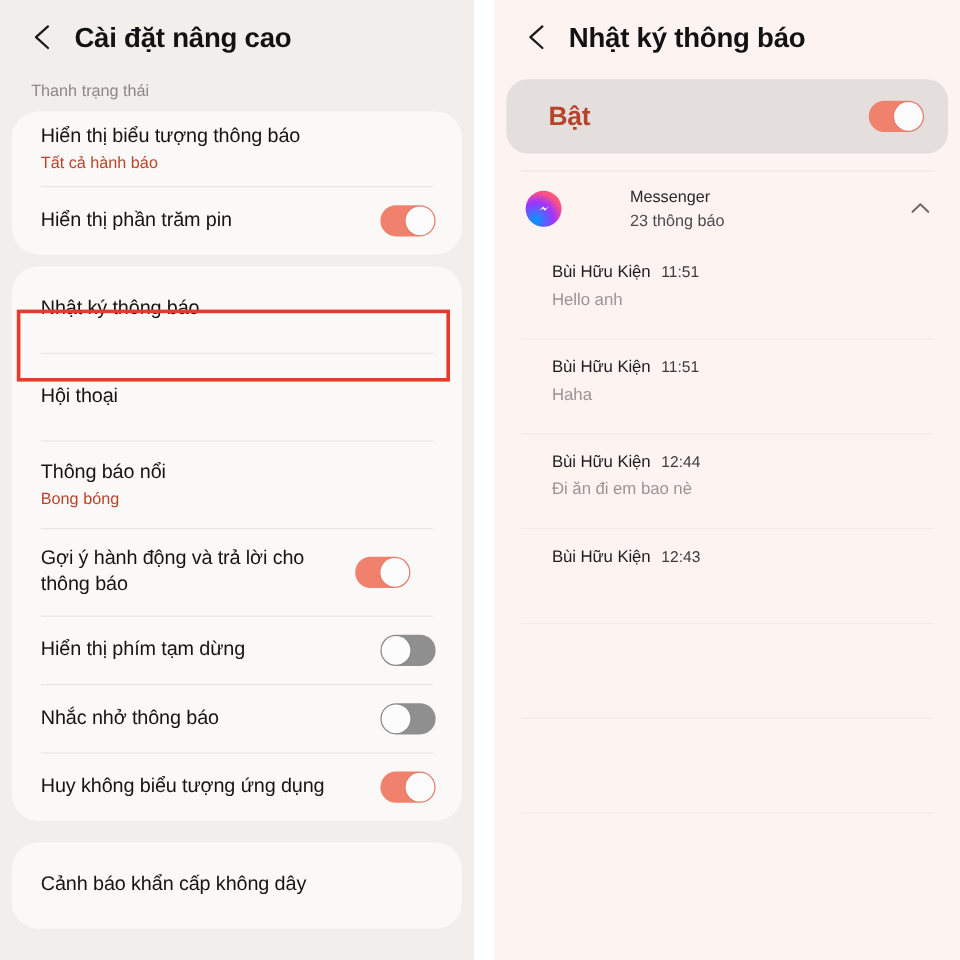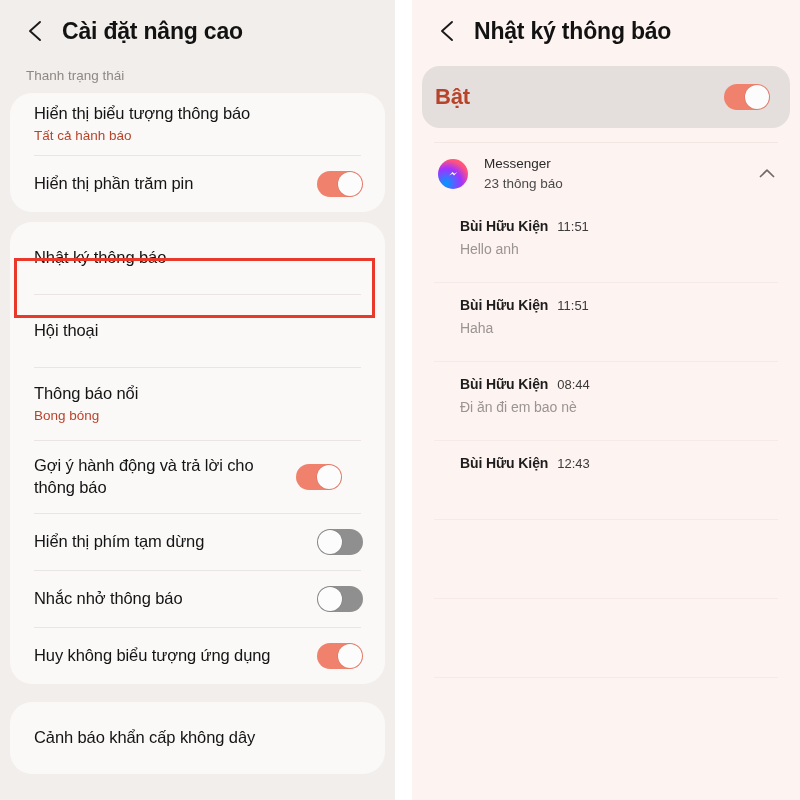--- a/index.html
+++ b/index.html
@@ -95,55 +95,56 @@
     width: 388px; height: 800px;
     background: #fdf3f1;
     overflow: hidden;
   }
   .pill-row {
     margin: 4px 10px 0 10px;
     height: 62px;
     background: #e4dedc;
     border-radius: 18px;
     display: flex; align-items: center;
-    padding: 0 20px 0 13px;
+    padding: 0 20px 0 35px;
   }
   .pill-label {
     flex: 1 1 auto;
     font-size: 22px; font-weight: 700; color: #b8432b;
     letter-spacing: -0.2px;
   }
   .thin-divider {
     height: 1px; background: #f3e6e3;
     margin: 14px 22px 0 22px;
   }
   .app-row {
     display: flex; align-items: center;
     padding: 12px 22px 12px 26px;
     min-height: 60px;
+    gap: 41px;
   }
   .app-icon {
     width: 30px; height: 30px; border-radius: 50%;
     flex: 0 0 auto; margin-right: 16px;
     background: radial-gradient(circle at 28% 82%, #0099ff 0%, #a033ff 46%, #ff5280 72%, #ff7061 100%);
     display: flex; align-items: center; justify-content: center;
   }
   .app-texts { flex: 1 1 auto; }
   .app-name { font-size: 13.5px; color: #2a2a2a; line-height: 1.3; }
   .app-count { font-size: 13.5px; color: #4a4a4a; margin-top: 2px; line-height: 1.3; }
   .chev-up { width: 22px; height: 22px; flex: 0 0 auto; display:flex; align-items:center; justify-content:center;}
 
   .notif {
     padding: 14px 22px 14px 48px;
     min-height: 78px;
   }
   .notif-head {
     display: flex; align-items: baseline; gap: 9px;
   }
-  .notif-sender { font-size: 14px; font-weight: 700; color: #1d1d1d; letter-spacing: -0.1px;}
+  .notif-sender { font-size: 14px; font-weight: 400; color: #1d1d1d; letter-spacing: -0.1px;}
   .notif-time { font-size: 13px; color: #3b3b3b; }
   .notif-body { font-size: 14px; color: #9a9492; margin-top: 7px; letter-spacing: -0.05px;}
   .notif-divider { height: 1px; background: #f6e9e6; margin-left: 22px; margin-right: 22px;}
 
   
   .annot {
     position: absolute;
     border: 3px solid #e8392b;
     pointer-events: none;
     background: transparent;
@@ -319,21 +320,21 @@
           <span class="notif-sender">Bùi Hữu Kiện</span>
           <span class="notif-time">11:51</span>
         </div>
         <div class="notif-body">Haha</div>
       </div>
       <div class="notif-divider"></div>
 
       <div class="notif">
         <div class="notif-head">
           <span class="notif-sender">Bùi Hữu Kiện</span>
-          <span class="notif-time">08:44</span>
+          <span class="notif-time">12:44</span>
         </div>
         <div class="notif-body">Đi ăn đi em bao nè</div>
       </div>
       <div class="notif-divider"></div>
 
       <div class="notif">
         <div class="notif-head">
           <span class="notif-sender">Bùi Hữu Kiện</span>
           <span class="notif-time">12:43</span>
         </div>

